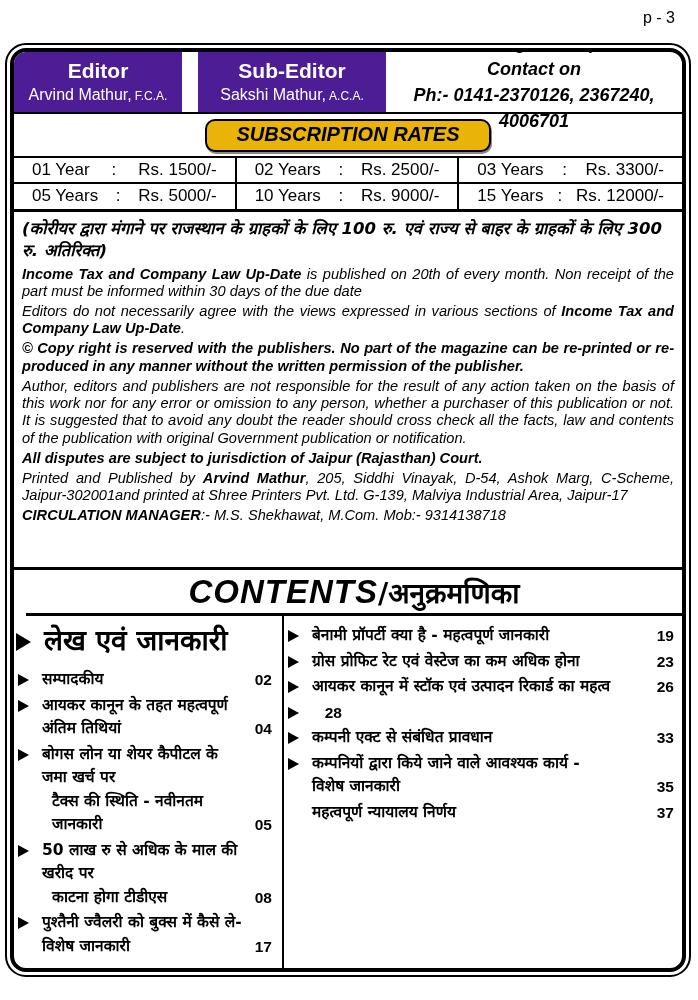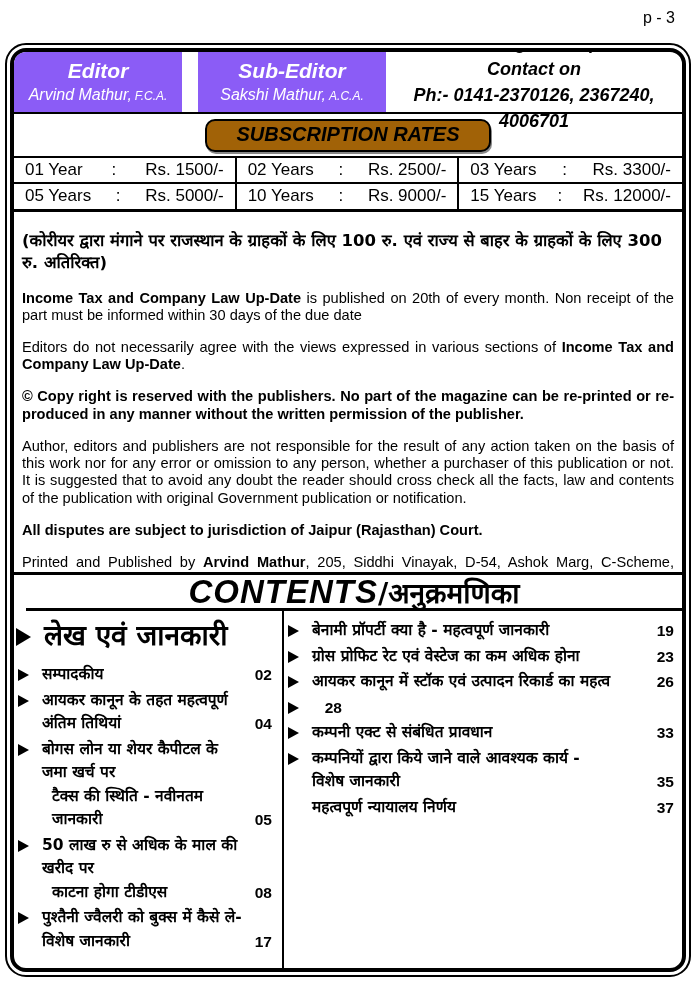--- a/index.html
+++ b/index.html
@@ -17,59 +17,59 @@
 
   
   .masthead { height:96px; border-bottom:3px solid #000; text-align:center; padding-top:1px; }
   .mast-title { font-size:39px; font-weight:bold; line-height:47px; }
   .mast-sub   { font-size:20px; font-weight:bold; line-height:25px; }
   .mast-ed    { font-size:18px; font-weight:bold; line-height:23px; }
 
   
   .edrow { height:62px; border-bottom:2px solid #000; display:flex;
            font-family:"Liberation Sans", sans-serif; }
-  .edcell { background:#8b5cf6; color:#fff; text-align:center; font-style:italic;
+  .edcell { background:#4c1d95; color:#fff; text-align:center; 
             display:flex; flex-direction:column; justify-content:center; }
   .edcell.c1 { width:168px; margin-right:4px; }
   .edcell.c2 { width:188px;margin-left:12px; }
   .ed-label { font-size:21px; font-weight:bold; line-height:27px; }
   .ed-name  { font-size:16px; line-height:21px; }
   .ed-cred  { font-size:12px; margin-left:3px; }
   .booking { flex:1; display:flex; flex-direction:column; justify-content:center;
              text-align:center; font-weight:bold; font-style:italic;
              font-size:18px; line-height:26px; }
 
   
   .subsbar { height:44px; border-bottom:2px solid #000;
              display:flex; align-items:center; justify-content:center; }
-  .subs-btn { background:#a16207; border:2px solid #000; border-radius:10px;
+  .subs-btn { background:#eab308; border:2px solid #000; border-radius:10px;
               padding:2px 30px 4px 30px; font-weight:bold; font-style:italic;
               font-size:20px; font-family:"Liberation Sans", sans-serif;
               box-shadow:1px 2px 0 #888; }
 
   
   .rates { height:54px; border-bottom:3px solid #000;
            display:grid; grid-template-columns:1fr 1fr 1fr; grid-auto-rows:1fr;
            font-family:"Liberation Sans", sans-serif; font-size:17px; }
   .rate-cell { display:flex; justify-content:space-between; align-items:center;
-               padding:0 11px; border-right:2px solid #000; }
+               padding:0 18px; border-right:2px solid #000; }
   .rate-cell.r1 { border-bottom:2px solid #000; }
   .rate-cell.last { border-right:none; }
 
   
   .notes { flex:1; border-bottom:3px solid #000; padding:3px 8px 0 8px;
            font-family:"Liberation Sans", sans-serif; font-size:14.6px;
            line-height:1.18; text-align:justify; overflow:hidden; }
-  .notes p { margin:15px 0; }
+  .notes p { margin:3px 0;font-style:italic; }
   .hindi-note { font-family:"DejaVu Sans", sans-serif; font-size:16.5px;
                 font-weight:bold; line-height:1.35; text-align:left; }
   .b { font-weight:bold; }
 
   
-  .cont-head { height:36px; border-bottom:3px solid #000;
+  .cont-head { height:46px; border-bottom:3px solid #000;
                display:flex; align-items:center; justify-content:center;margin-left:12px; }
   .cont-en { font-size:33px; font-weight:bold; font-style:italic;
              font-family:"Liberation Sans", sans-serif; letter-spacing:1px; }
   .cont-hi { font-size:28px; font-weight:bold; }
 
   
   .cont-body { flex:1; display:flex; overflow:hidden; }
   .col-left  { width:270px; border-right:2px solid #000; padding:2px 8px 0 0; }
   .col-right { flex:1; padding:8px 6px 0 0; }
 

